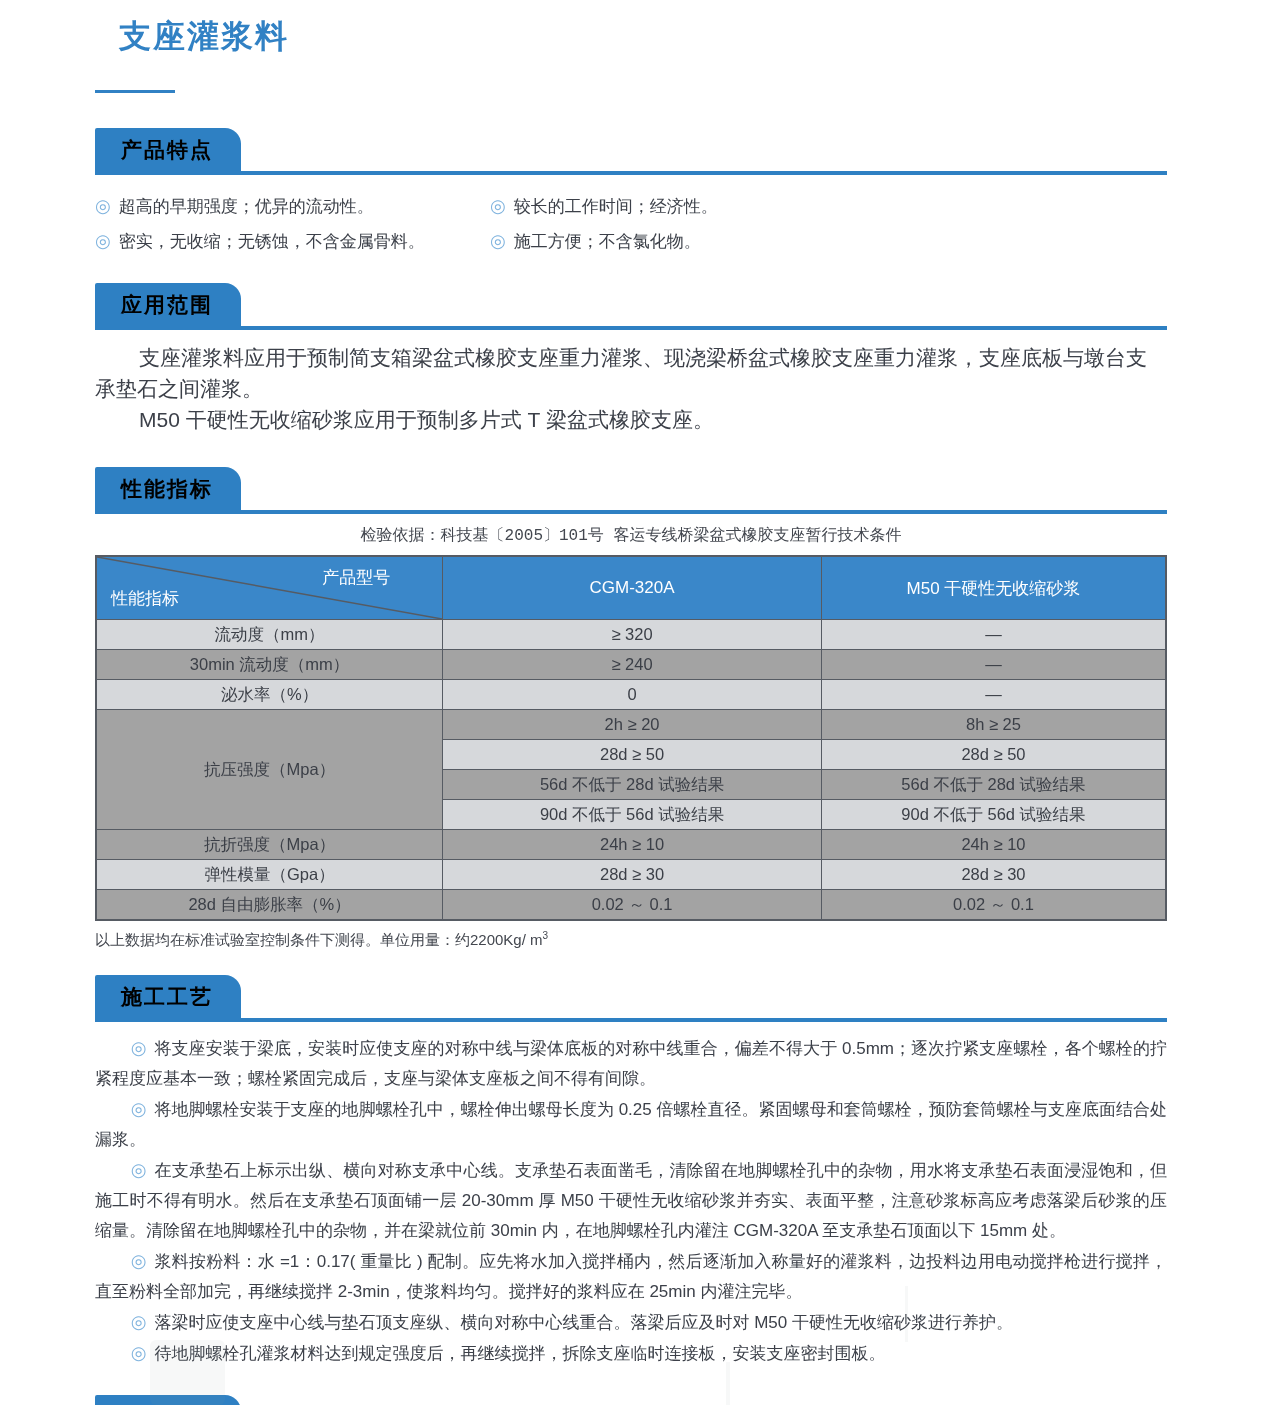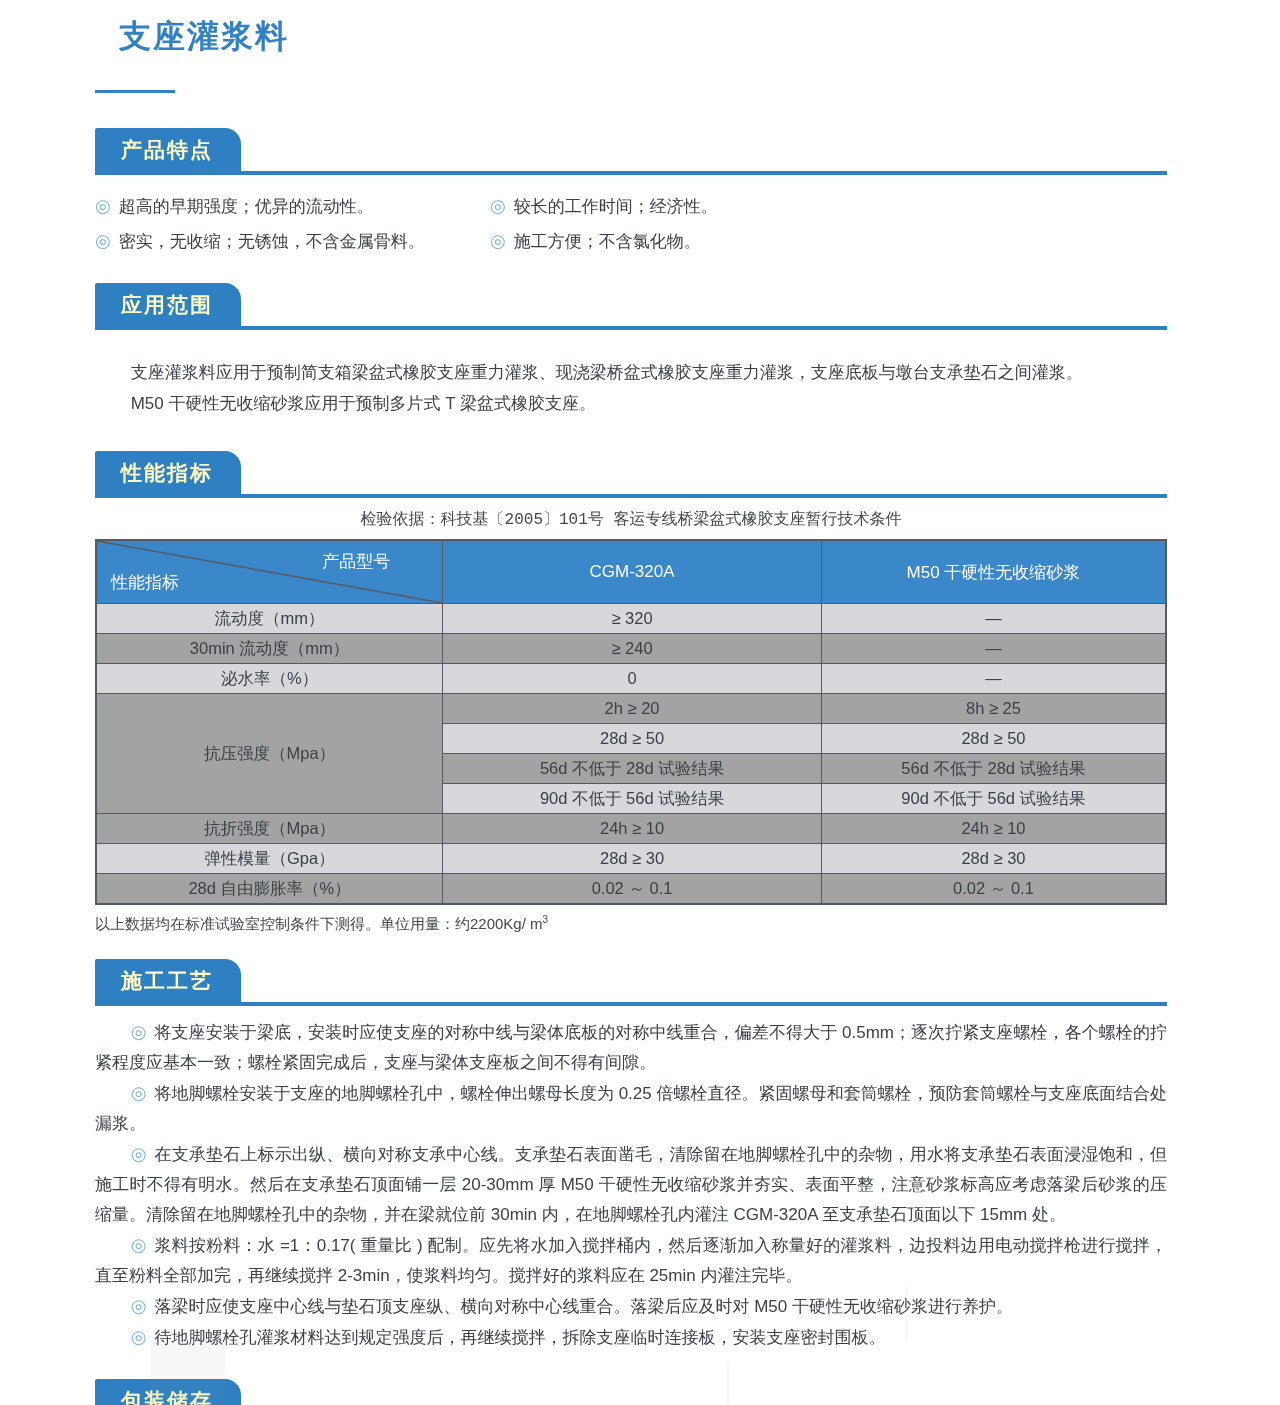--- a/index.html
+++ b/index.html
@@ -19,21 +19,21 @@
     letter-spacing:2px; line-height:40px;margin-left:24px;
   }
   .doc-title-underline {
     width:80px; height:3px; background:#3181c4; margin-top:34px;
   }
 
   
   .section-head { margin-top:0; }
   .section-head .head-box {
     display:inline-block;
-    background:#2e80c3; color:#fef9c3;
+    background:#2e80c3; color:#000000;
     font-size:21px; font-weight:bold; letter-spacing:2px;
     padding:8px 28px 7px 26px;
     border-radius:2px 16px 0 0;
     vertical-align:bottom;
   }
   .section-head .head-line { height:4px; background:#2e80c3; }
 
   
   .bullet {
     color:#7fb3de; font-size:18px; margin-right:8px;
@@ -42,21 +42,21 @@
 
   
   .features-grid {
     margin-top:14px;
     display:grid; grid-template-columns:395px 1fr;
     column-gap:0; row-gap:0;
     font-size:17px; line-height:34px;
   }
 
   
-  .app-paragraphs { margin-top:27px; font-size:17px; line-height:31px; }
+  .app-paragraphs { margin-top:12px; font-size:21px; line-height:31px; }
   .app-paragraphs p { margin:0; text-indent:2.1em; }
 
   
   .basis-note { margin-top:11px; text-align:center; font-size:16px; color:#43474f;font-family:Liberation Mono, monospace; }
   .perf-table {
     margin-top:9px; width:100%;
     border-collapse:collapse;
     font-size:16.5px; color:#3b3f47;
     table-layout:fixed;
   }

